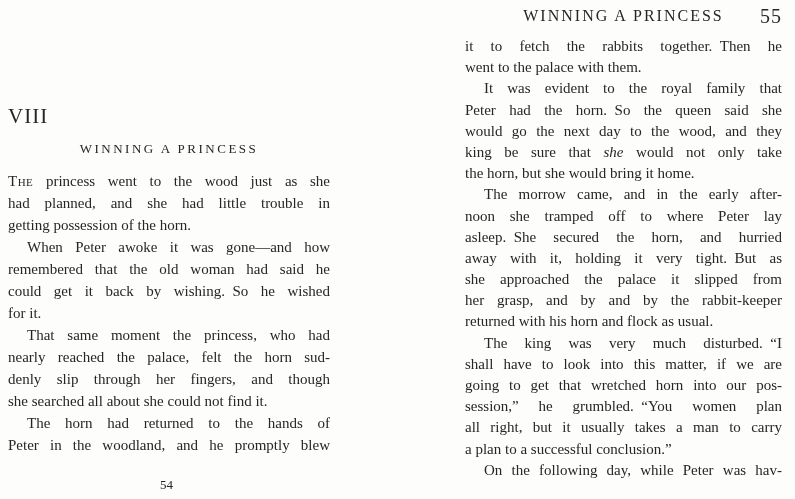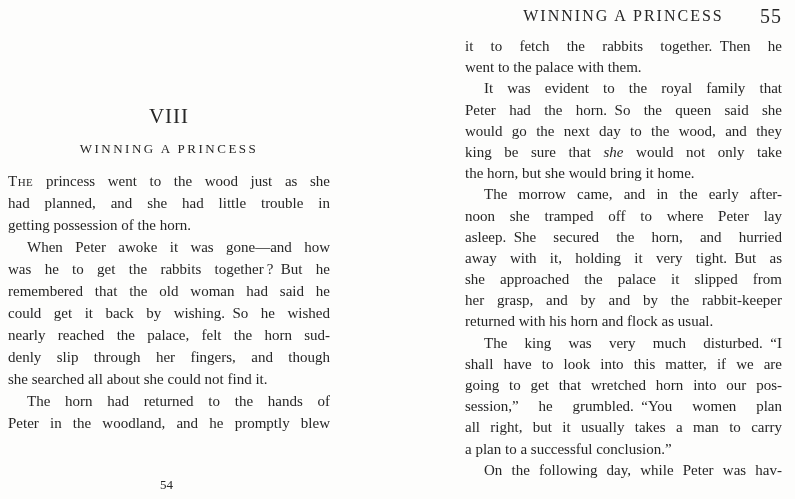--- a/index.html
+++ b/index.html
@@ -19,21 +19,20 @@
     background: var(--paper);
     color: var(--ink);
     overflow: hidden;
   }
   .page { position: absolute; top: 0; height: 436px; }
   .page-left  { left: 8px;   width: 322px; }
   .page-right { left: 465px; width: 317px; }
 
   .chapter-number {
     position: absolute; top: 104px; left: 0; right: 0;
-    text-align: center;
     font-size: 21px; line-height: 24px;
     letter-spacing: 1px;
   }
   .chapter-title {
     position: absolute; top: 141px; left: 0; right: 0;
     text-align: center;
     font-size: 13px; line-height: 15px;
     letter-spacing: 2.5px;
   }
 
@@ -81,23 +80,24 @@
 <div class="spread">
 
   <div class="page page-left">
     <div class="chapter-number">VIII</div>
     <div class="chapter-title">WINNING A PRINCESS</div>
     <div class="page-body">
         <div class="line"><span class="seg-smallcaps">The</span><span> princess went to the wood just as she</span></div>
         <div class="line"><span>had planned, and she had little trouble in</span></div>
         <div class="line end"><span>getting possession of the horn.</span></div>
         <div class="line indent"><span>When Peter awoke it was gone—and how</span></div>
-        <div class="line"><span>was he to get the rabbits together ? But he</span></div>
         <div class="line"><span>remembered that the old woman had said he</span></div>
         <div class="line"><span>could get it back by wishing. So he wished</span></div>
+        <div class="line end"><span>for it.</span></div>
+        <div class="line indent"><span>That same moment the princess, who had</span></div>
         <div class="line"><span>nearly reached the palace, felt the horn sud-</span></div>
         <div class="line"><span>denly slip through her fingers, and though</span></div>
         <div class="line end"><span>she searched all about she could not find it.</span></div>
         <div class="line indent"><span>The horn had returned to the hands of</span></div>
         <div class="line"><span>Peter in the woodland, and he promptly blew</span></div>
       </div>
     <div class="folio-bottom">54</div>
   </div>
 
   <div class="page page-right">

